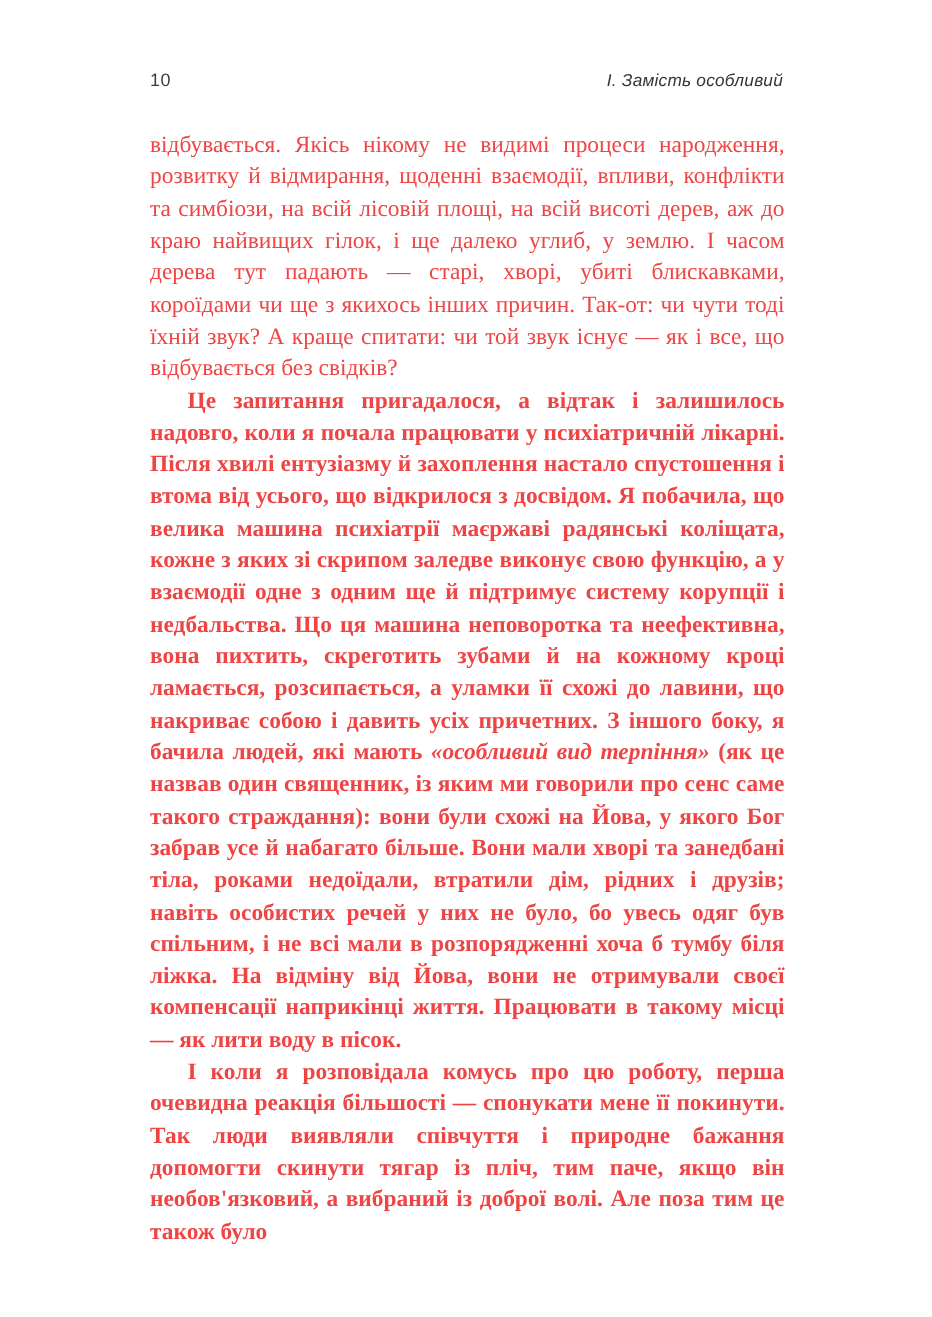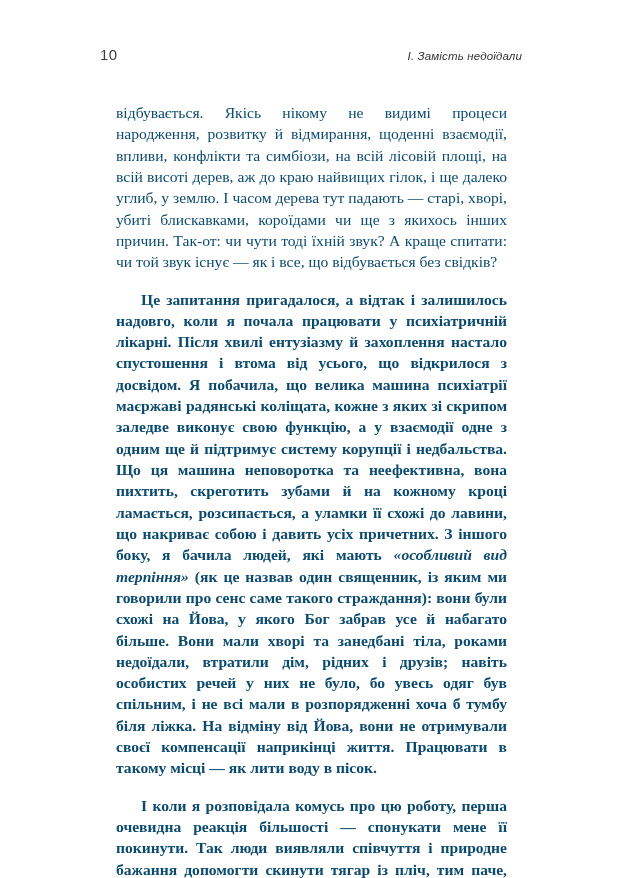--- a/index.html
+++ b/index.html
@@ -29,21 +29,21 @@
     left: 100px;
     right: 99px;
     top: 47px;
     height: 20px;
     display: flex;
     align-items: baseline;
     justify-content: space-between;
   }
   .folio {
     font-family: "Liberation Sans", "DejaVu Sans", sans-serif;
-    font-size: 15px;
+    font-size: 12px;
     letter-spacing: 0.4px;
     color: #3d3d3d;
     line-height: 1;
   }
   .head-title {
     font-family: "Liberation Sans", "DejaVu Sans", sans-serif;
     font-style: italic;
     font-size: 11.5px;
     letter-spacing: 0.15px;
     color: #33333a;
@@ -52,46 +52,46 @@
   }
 
   
   .textblock {
     position: absolute;
     left: 100px;
     top: 86px;
     width: 423px;
   }
   .para {
-    margin: 16px;
+    margin: 0;
     font-size: 15.6px;
     line-height: 21.32px;
     text-align: justify;
     text-justify: inter-word;
     text-indent: 0;
-    color: #0c4a6e;
+    color: #ef4444;
     hyphens: manual;
     -webkit-hyphens: manual;
   }
   .para + .para {
     text-indent: 25px;
     font-weight: bold;
   }
   .para em {
     font-style: italic;
   }
 </style>
 </head>
 <body>
 
 <div class="page">
 
   <div class="running-head">
     <span class="folio">10</span>
-    <span class="head-title">I. Замість недоїдали</span>
+    <span class="head-title">I. Замість особливий</span>
   </div>
 
   <div class="textblock">
 
   <p class="para" style="text-indent: 0px;"><span>відбувається. Якісь нікому не видимі процеси народження, розвитку й відмирання, щоденні взаємодії, впливи, конфлікти та симбіози, на всій лісовій площі, на всій висоті дерев, аж до краю найвищих гілок, і ще далеко углиб, у землю. І часом дерева тут падають — старі, хворі, убиті блискавками, короїдами чи ще з якихось інших причин. Так-от: чи чути тоді їхній звук? А краще спитати: чи той звук існує — як і все, що відбувається без свідків?</span></p>
       <p class="para"><span>Це запитання пригадалося, а відтак і залишилось надовго, коли я почала працювати у психіатричній лікарні. Після хвилі ентузіазму й захоплення настало спустошення і втома від усього, що відкрилося з досвідом. Я побачила, що велика машина психіатрії маєржаві радянські коліщата, кожне з яких зі скрипом заледве виконує свою функцію, а у взаємодії одне з одним ще й підтримує систему корупції і недбальства. Що ця машина неповоротка та неефективна, вона пихтить, скреготить зубами й на кожному кроці ламається, розсипається, а уламки її схожі до лавини, що накриває собою і давить усіх причетних. З іншого боку, я бачила людей, які мають </span><em>«особливий вид терпіння»</em><span> (як це назвав один священник, із яким ми говорили про сенс саме такого страждання): вони були схожі на Йова, у якого Бог забрав усе й набагато більше. Вони мали хворі та занедбані тіла, роками недоїдали, втратили дім, рідних і друзів; навіть особистих речей у них не було, бо увесь одяг був спільним, і не всі мали в розпорядженні хоча б тумбу біля ліжка. На відміну від Йова, вони не отримували своєї компенсації наприкінці життя. Працювати в такому місці — як лити воду в пісок.</span></p>
       <p class="para"><span>І коли я розповідала комусь про цю роботу, перша очевидна реакція більшості — спонукати мене її покинути. Так люди виявляли співчуття і природне бажання допомогти скинути тягар із пліч, тим паче, якщо він необов'язковий, а вибраний із доброї волі. Але поза тим це також було</span></p>
     </div>
 
 </div>

